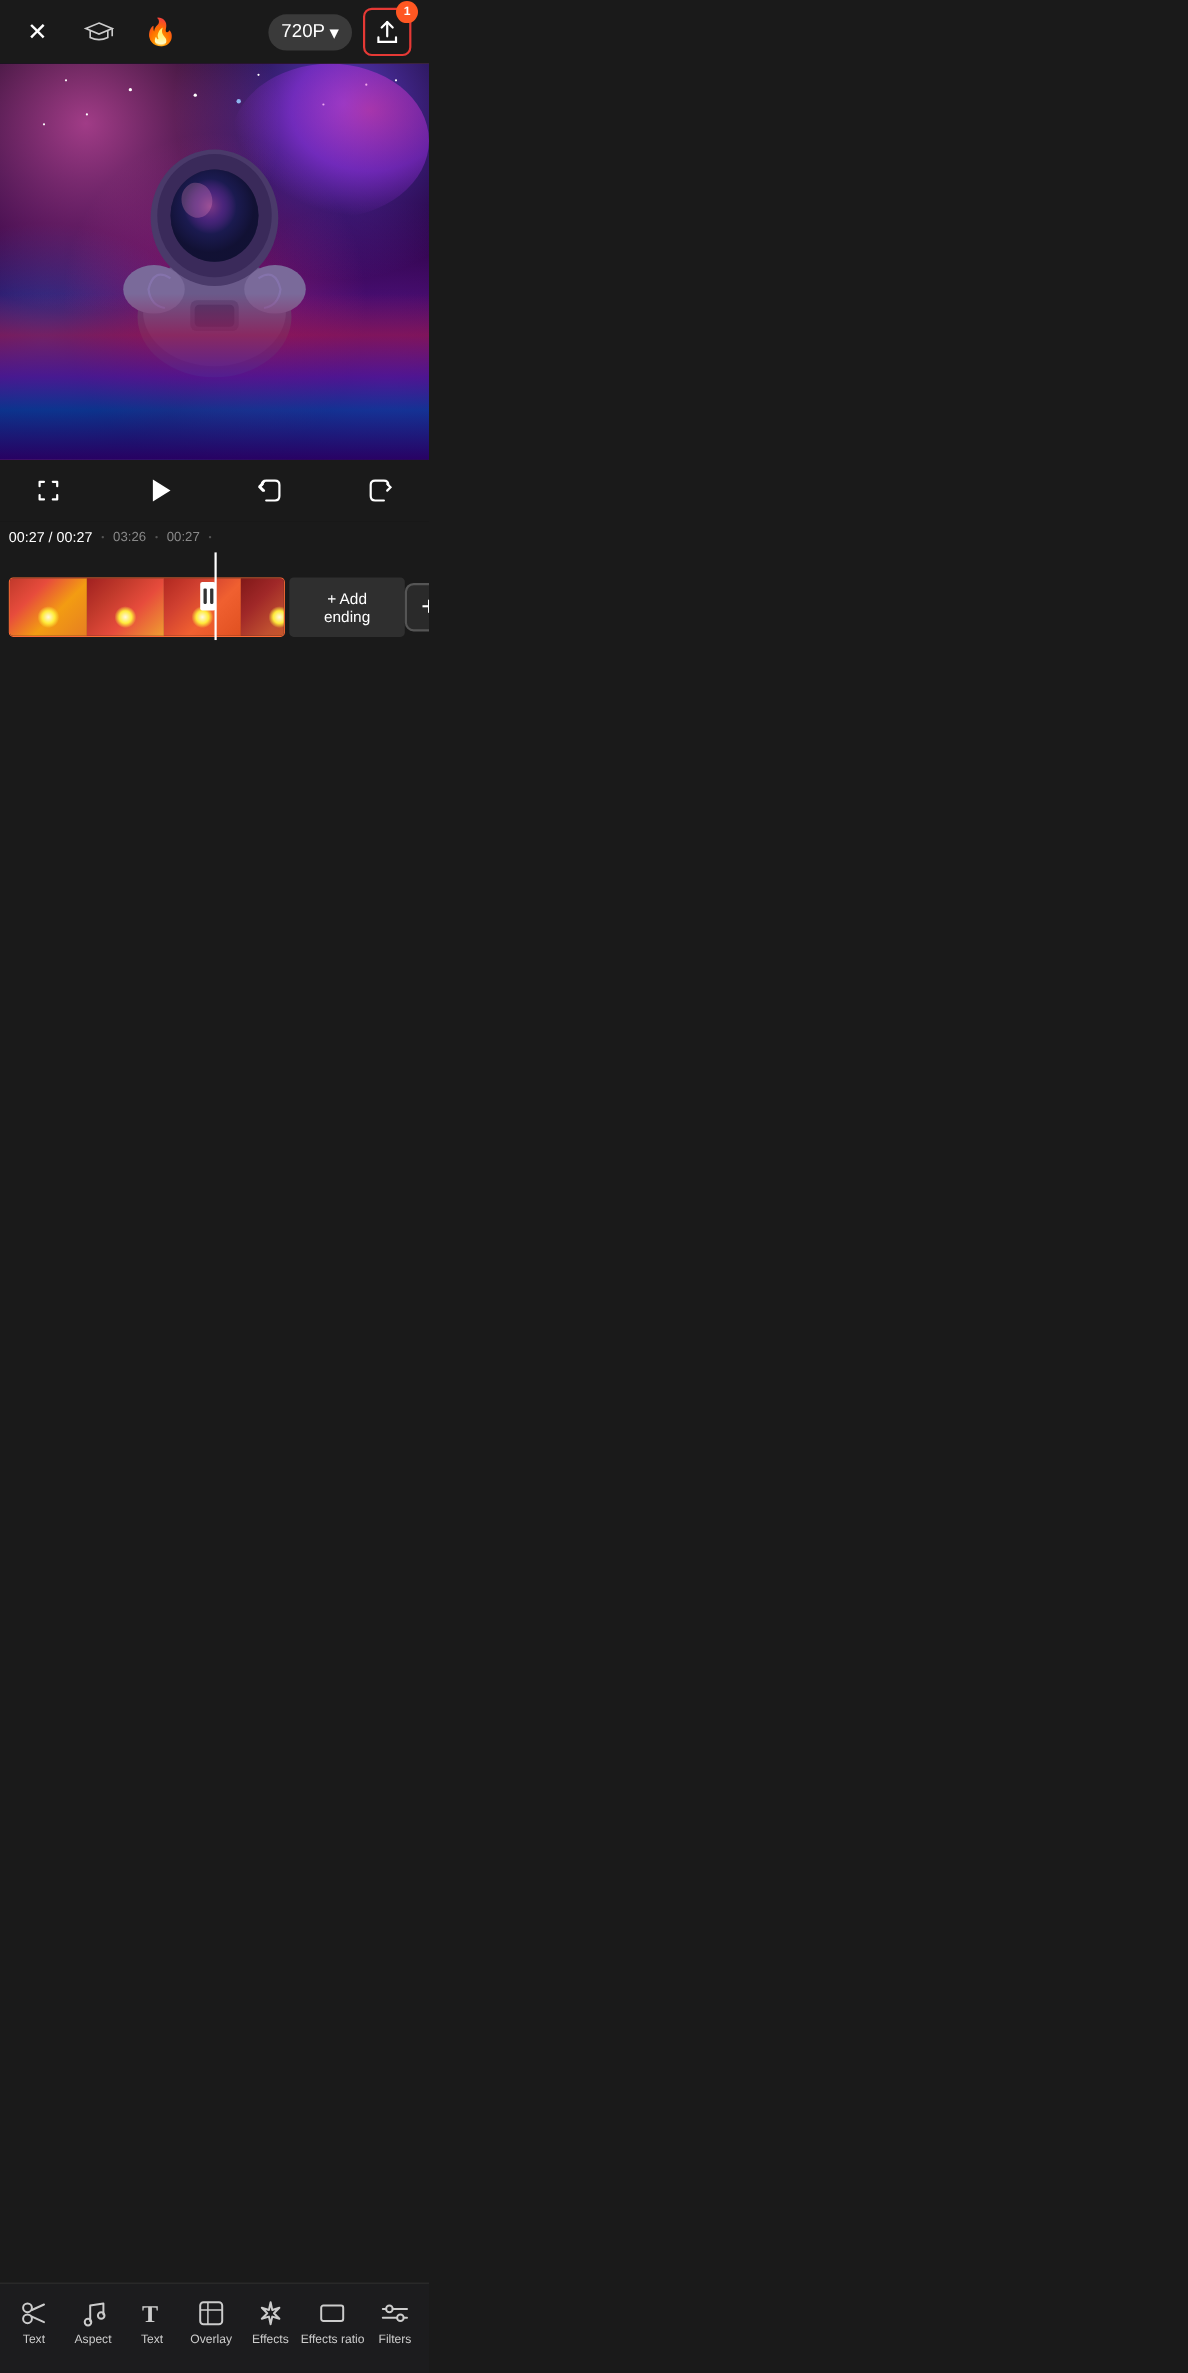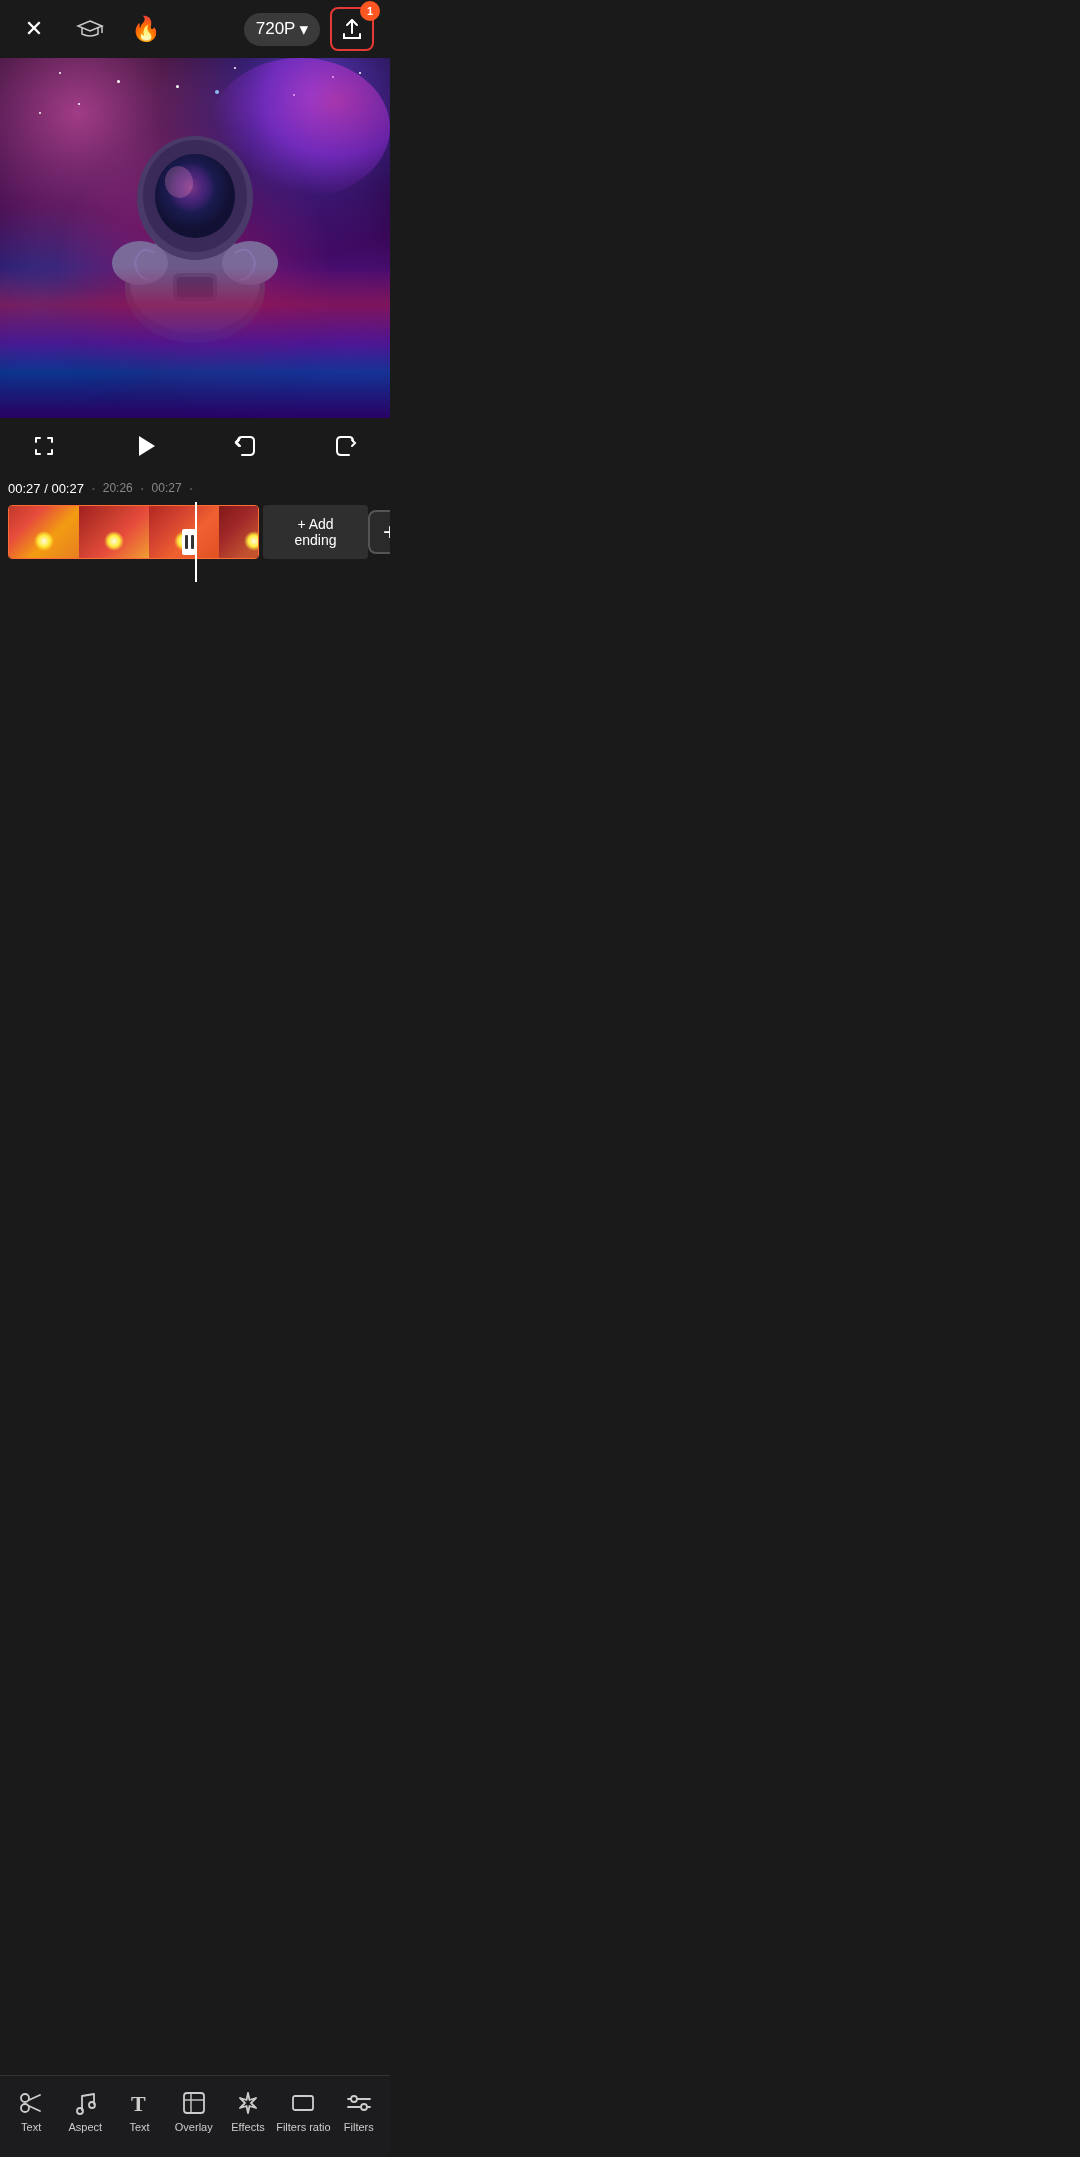--- a/index.html
+++ b/index.html
@@ -153,21 +153,21 @@
     }
     .time-current { color: #fff; font-size: 13px; font-weight: 500; }
     .time-dot { margin: 0 8px; color: #555; font-size: 8px; }
     .time-marker { color: #888; font-size: 12px; }
 
     .timeline-scroll {
       position: relative;
       height: 80px;
       overflow-x: hidden;
       display: flex;
-      align-items: flex-start;
+      align-items: flex-end;
     }
     .timeline-track {
       display: flex;
       align-items: center;
       padding: 0 8px;
       gap: 0;
       position: relative;
       height: 60px;
     }
     .video-clip {
@@ -434,21 +434,21 @@
 </div>
 
 <div class="timeline-area">
   <div class="time-markers">
     <span class="time-current">
       <span>00:27</span>
       <span> / </span>
       <span>00:27</span>
     </span>
     <span class="time-dot">•</span>
-    <span class="time-marker">20:26</span>
+    <span class="time-marker">03:26</span>
     <span class="time-dot">•</span>
     <span class="time-marker">00:27</span>
     <span class="time-dot">•</span>
   </div>
 
   <div class="timeline-scroll">
 
     <div class="playhead">
       <div class="playhead-pause">
         <div class="pause-bars">
@@ -533,21 +533,21 @@
     </div>
     <span class="tool-label">Effects</span>
   </div>
 
   <div class="tool-item">
     <div class="tool-icon">
       <svg width="26" height="26" viewBox="0 0 26 26">
         <rect x="3" y="6" width="20" height="14" rx="2" fill="none" stroke="#ccc" stroke-width="1.8"></rect>
       </svg>
     </div>
-    <span class="tool-label">Filters ratio</span>
+    <span class="tool-label">Effects ratio</span>
   </div>
 
   <div class="tool-item">
     <div class="tool-icon">
       <svg width="26" height="26" viewBox="0 0 26 26">
         <circle cx="8" cy="9" r="3" fill="none" stroke="#ccc" stroke-width="1.8"></circle>
         <circle cx="18" cy="17" r="3" fill="none" stroke="#ccc" stroke-width="1.8"></circle>
         <line x1="2" y1="9" x2="5" y2="9" stroke="#ccc" stroke-width="1.8" stroke-linecap="round"></line>
         <line x1="11" y1="9" x2="24" y2="9" stroke="#ccc" stroke-width="1.8" stroke-linecap="round"></line>
         <line x1="2" y1="17" x2="15" y2="17" stroke="#ccc" stroke-width="1.8" stroke-linecap="round"></line>

